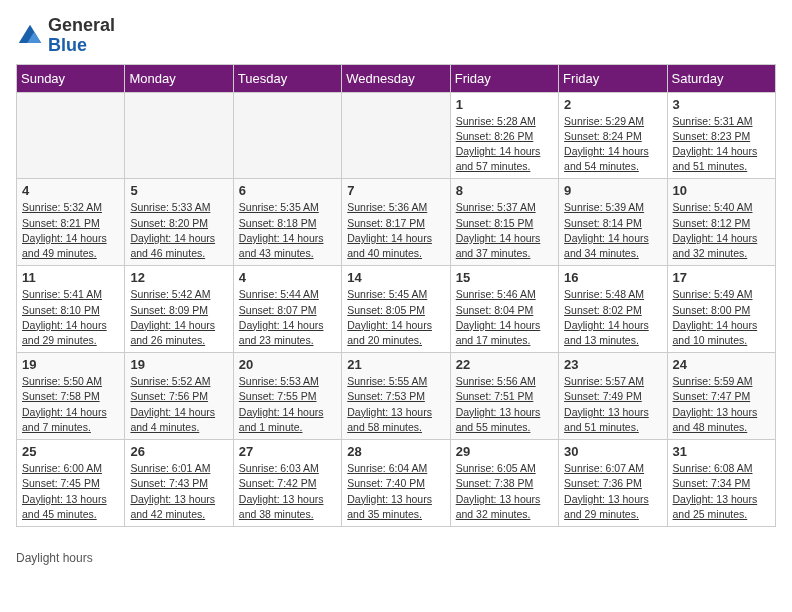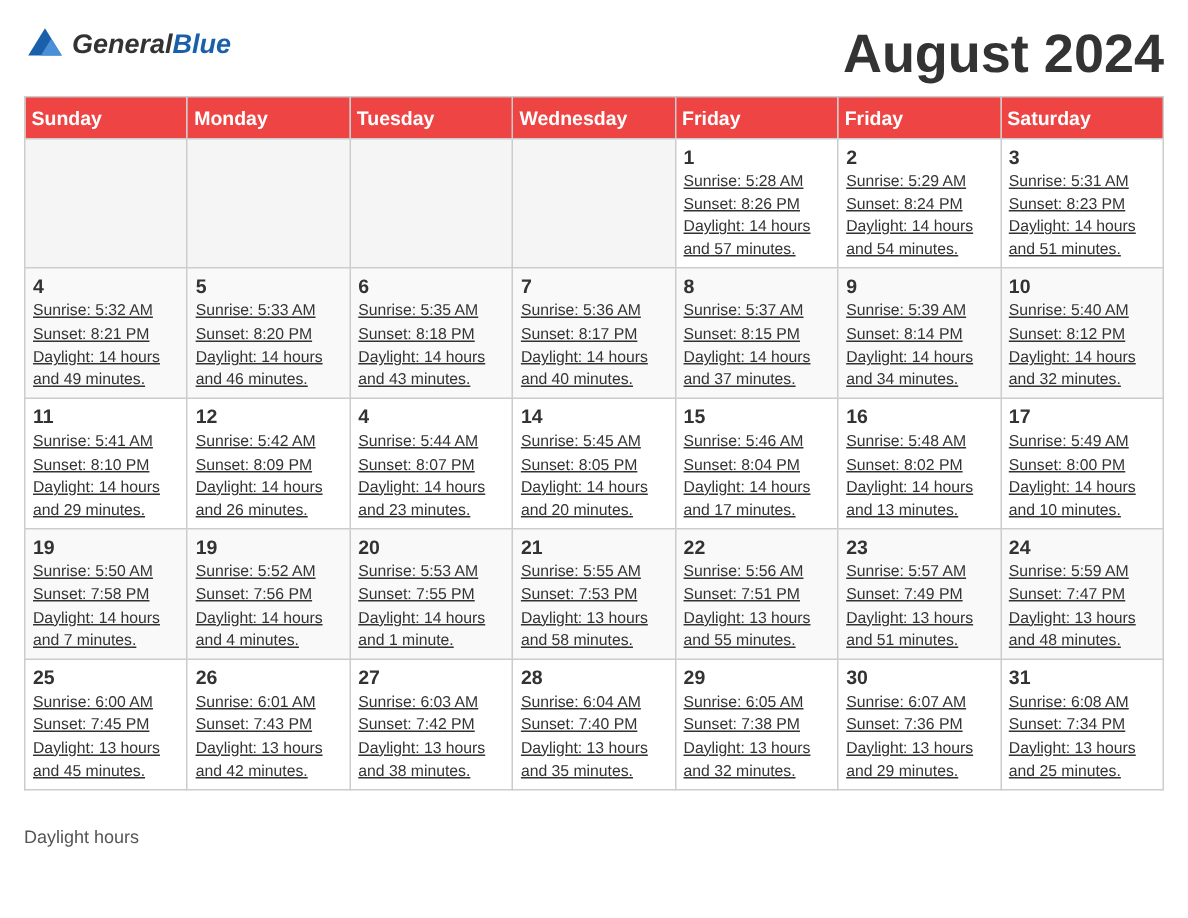--- a/index.html
+++ b/index.html
@@ -16,23 +16,22 @@
       align-items: flex-start;
       margin-bottom: 8px;
     }
     .logo {
       display: flex;
       align-items: center;
       gap: 4px;
     }
     .logo-text {
       display: flex;
-      flex-direction: row;
+      flex-direction: column;
       line-height: 1.1;
-      font-style: italic;
     }
     .logo-general {
       font-size: 18px;
       font-weight: bold;
       color: #333;
     }
     .logo-blue {
       font-size: 18px;
       font-weight: bold;
       color: #1a5faa;
@@ -54,26 +53,26 @@
       font-size: 15px;
       color: #555;
       margin-top: 2px;
     }
     .calendar {
       width: 100%;
       border-collapse: collapse;
       font-size: 11px;
     }
     .calendar th {
-      background-color: #ef4444;
+      background-color: #701a75;
       color: #fff;
       padding: 6px 4px;
       text-align: left;
       font-size: 13px;
-      font-weight: bold;
+      font-weight: normal;
       border: 1px solid #ccc;
     }
     .calendar td {
       border: 1px solid #ccc;
       vertical-align: top;
       padding: 4px 5px;
       width: 108px;
       min-height: 80px;
       background: #fff;
     }
@@ -111,21 +110,20 @@
     <svg class="logo-icon" viewBox="0 0 40 40" xmlns="http://www.w3.org/2000/svg">
       <polygon points="20,4 36,30 4,30" fill="#1a5faa"></polygon>
       <polygon points="26,14 36,30 16,30" fill="#4a90d9"></polygon>
     </svg>
     <div class="logo-text">
       <span class="logo-general">General</span>
       <span class="logo-blue">Blue</span>
     </div>
   </div>
   <div class="title-area">
-    <div class="month-year">August 2024</div>
   </div>
 </div>
 
 <table class="calendar">
   <thead>
     <tr>
     <th>Sunday</th>
         <th>Monday</th>
         <th>Tuesday</th>
         <th>Wednesday</th>

